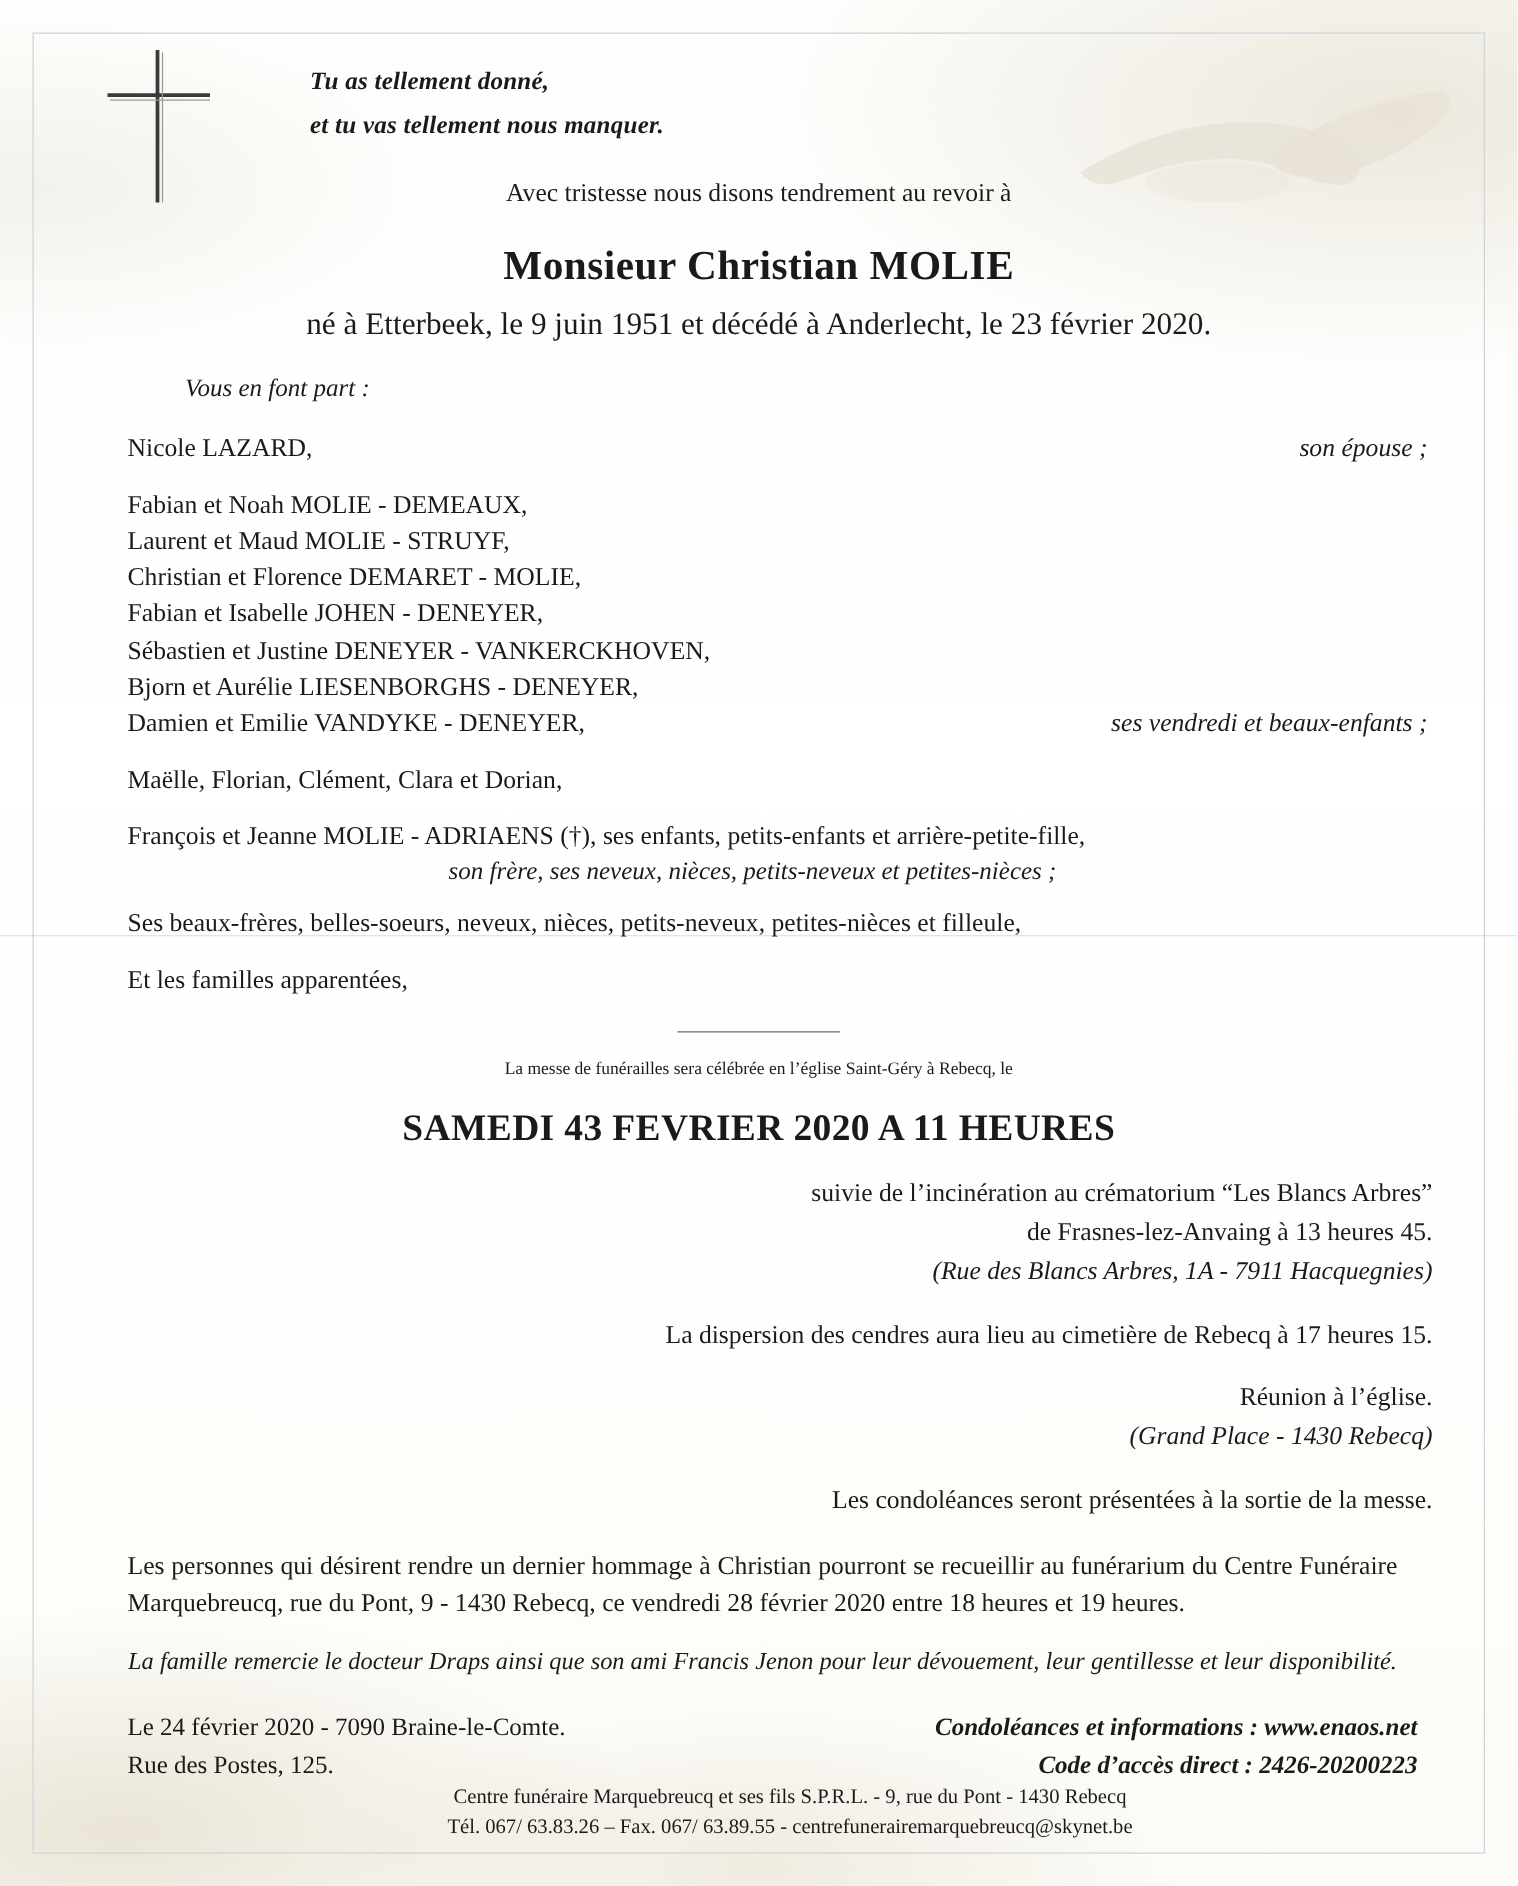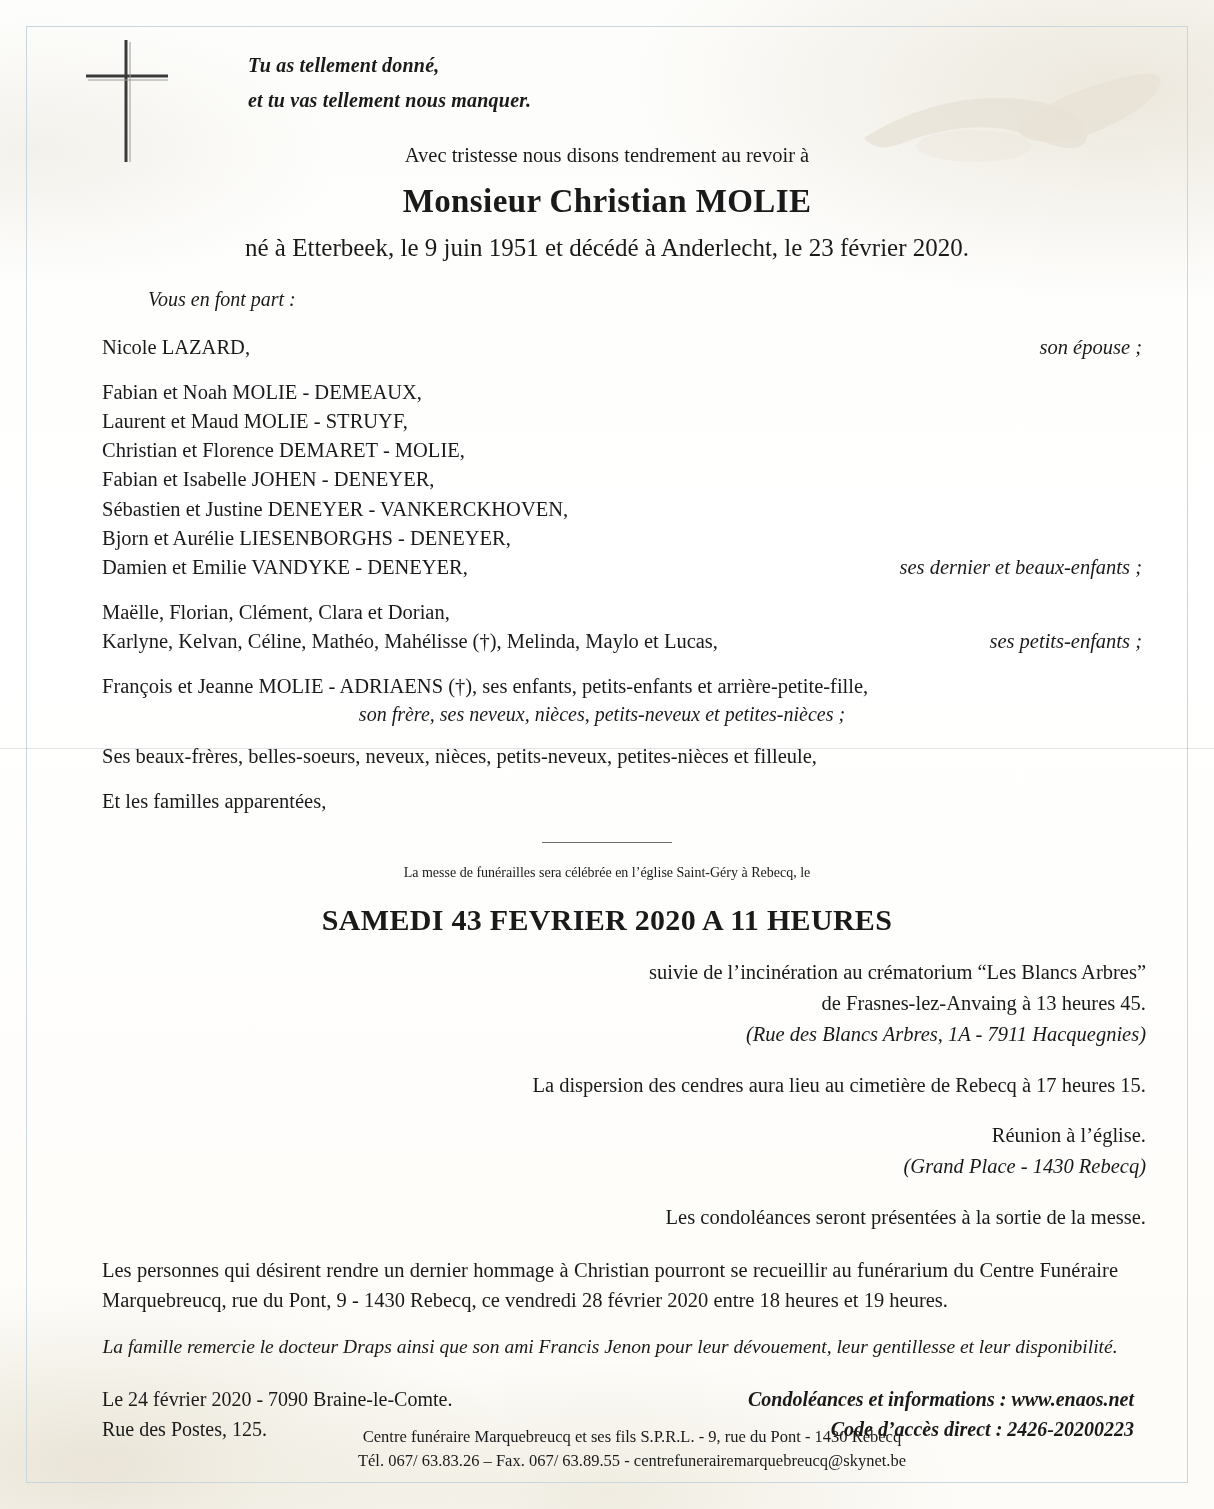--- a/index.html
+++ b/index.html
@@ -70,21 +70,21 @@
   .intro {
     text-align: center;
     font-size: 20.5px;
     margin-top: 26px;
   }
   .deceased {
     text-align: center;
     font-weight: bold;
     font-size: 33px;
     letter-spacing: .4px;
-    margin-top: 16px;
+    margin-top: 28px;
   }
   .birth {
     text-align: center;
     font-size: 25px;
     margin-top: 14px;
   }
   .vous {
     font-style: italic;
     font-size: 20px;
     margin-top: 26px;
@@ -267,32 +267,28 @@
       <div class="fam-row">
         <span class="names">Sébastien et Justine DENEYER - VANKERCKHOVEN,</span>
         <span class="rel"></span>
       </div>
       <div class="fam-row">
         <span class="names">Bjorn et Aurélie LIESENBORGHS - DENEYER,</span>
         <span class="rel"></span>
       </div>
       <div class="fam-row">
         <span class="names">Damien et Emilie VANDYKE - DENEYER,</span>
-        <span class="rel">ses dernier et beaux-enfants ;</span>
+        <span class="rel">ses vendredi et beaux-enfants ;</span>
       </div>
 
       <div class="group-gap"></div>
 
       <div class="fam-row">
         <span class="names">Maëlle, Florian, Clément, Clara et Dorian,</span>
         <span class="rel"></span>
-      </div>
-      <div class="fam-row">
-        <span class="names">Karlyne, Kelvan, Céline, Mathéo, Mahélisse (†), Melinda, Maylo et Lucas,</span>
-        <span class="rel">ses petits-enfants ;</span>
       </div>
 
       <div class="group-gap"></div>
 
       <div class="plain-line">François et Jeanne MOLIE - ADRIAENS (†), ses enfants, petits-enfants et arrière-petite-fille,</div>
       <div class="rel-below">son frère, ses neveux, nièces, petits-neveux et petites-nièces ;</div>
 
       <div class="group-gap"></div>
 
       <div class="plain-line">Ses beaux-frères, belles-soeurs, neveux, nièces, petits-neveux, petites-nièces et filleule,</div>

